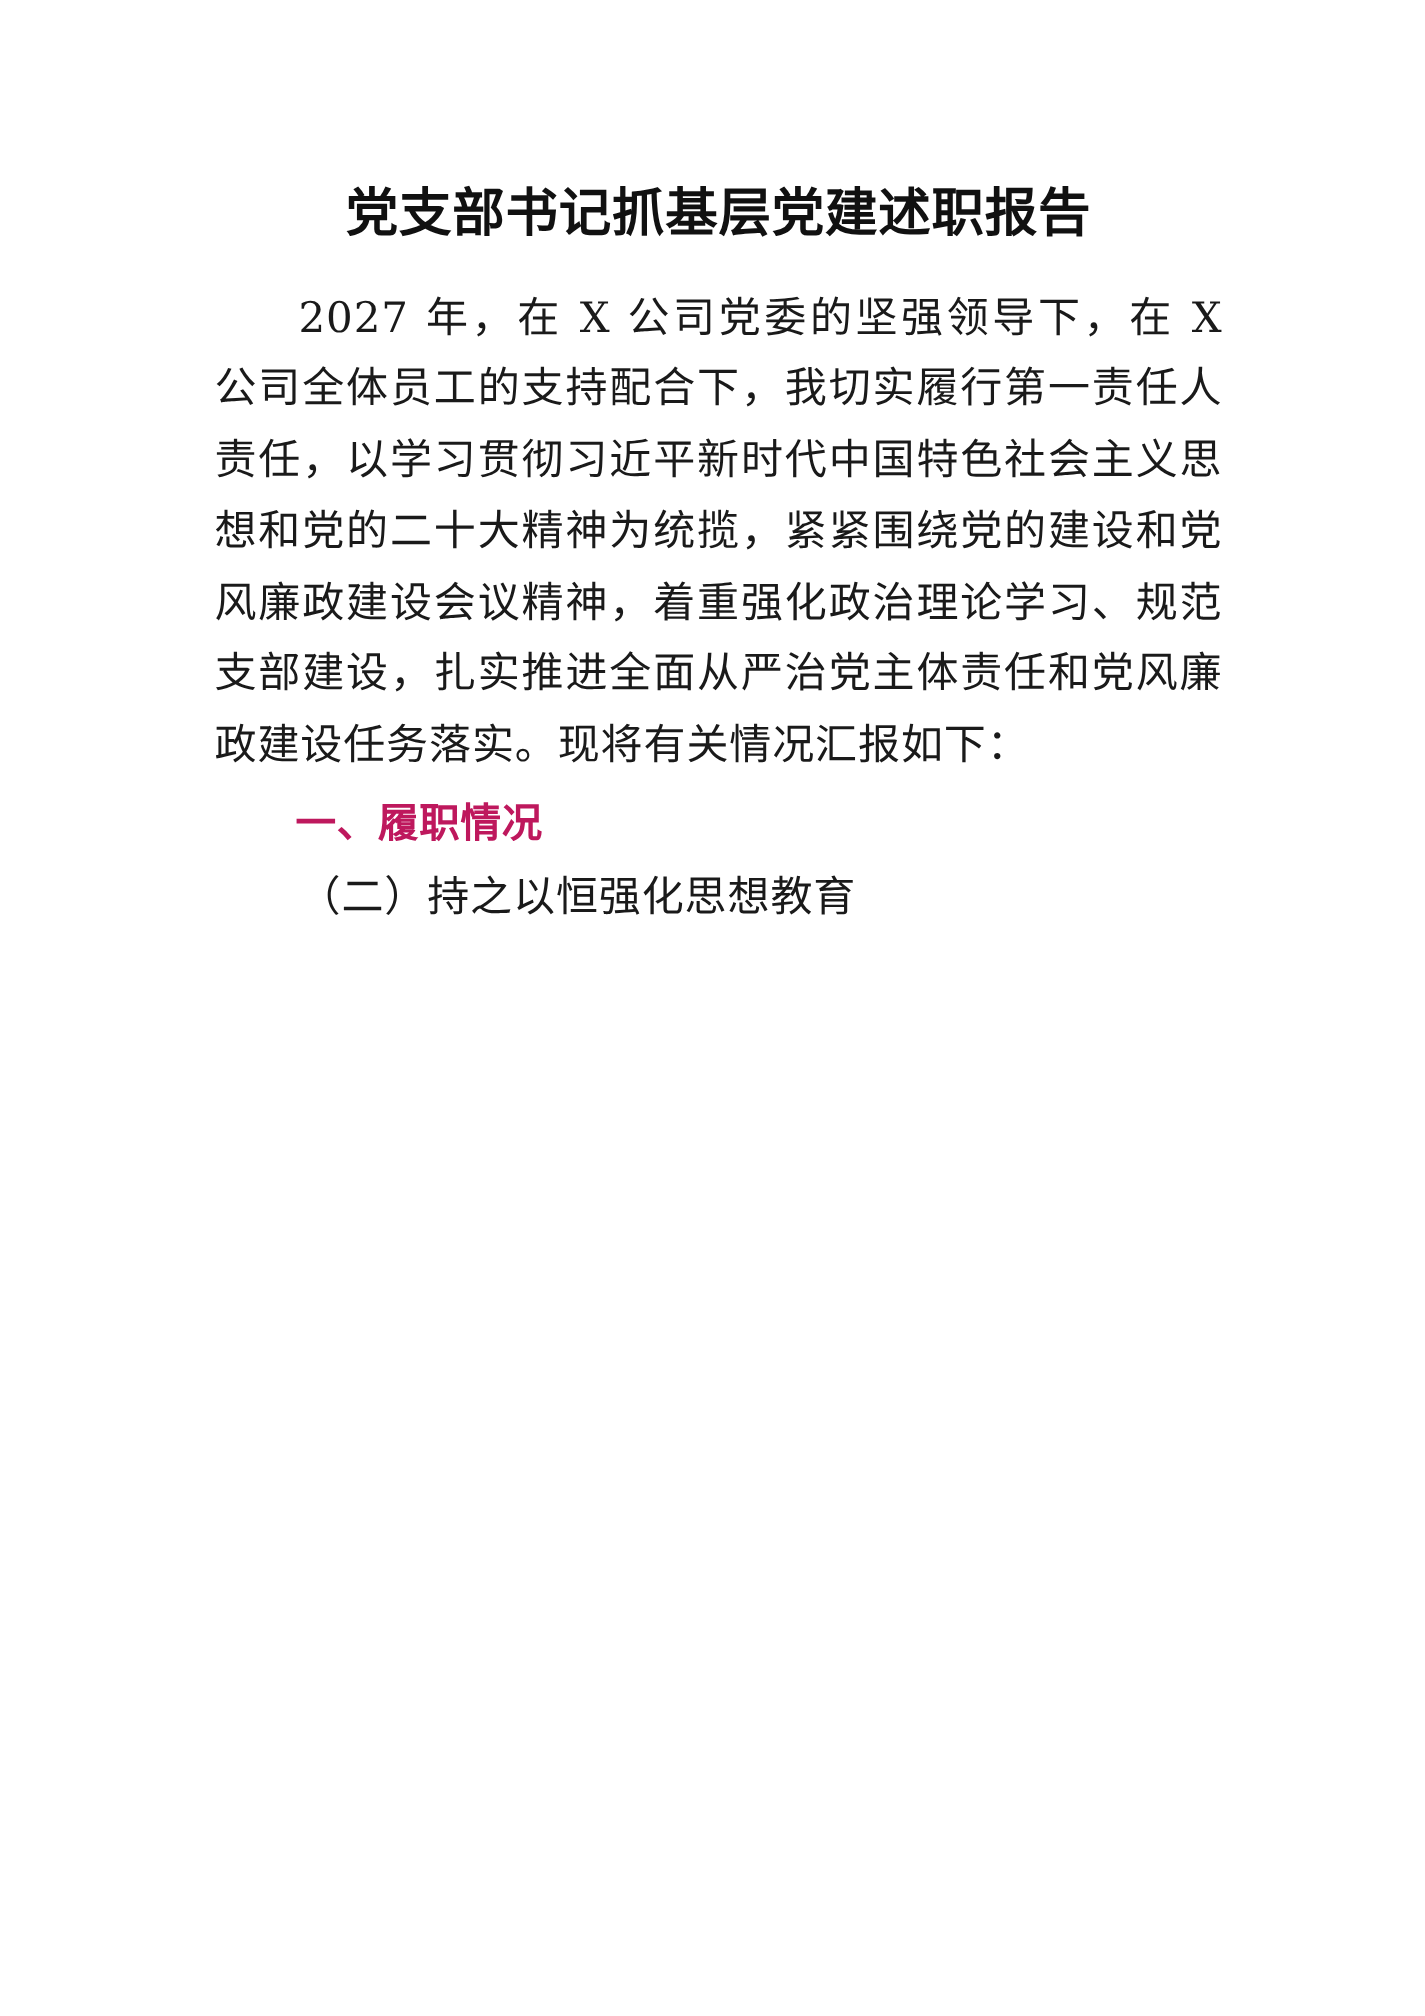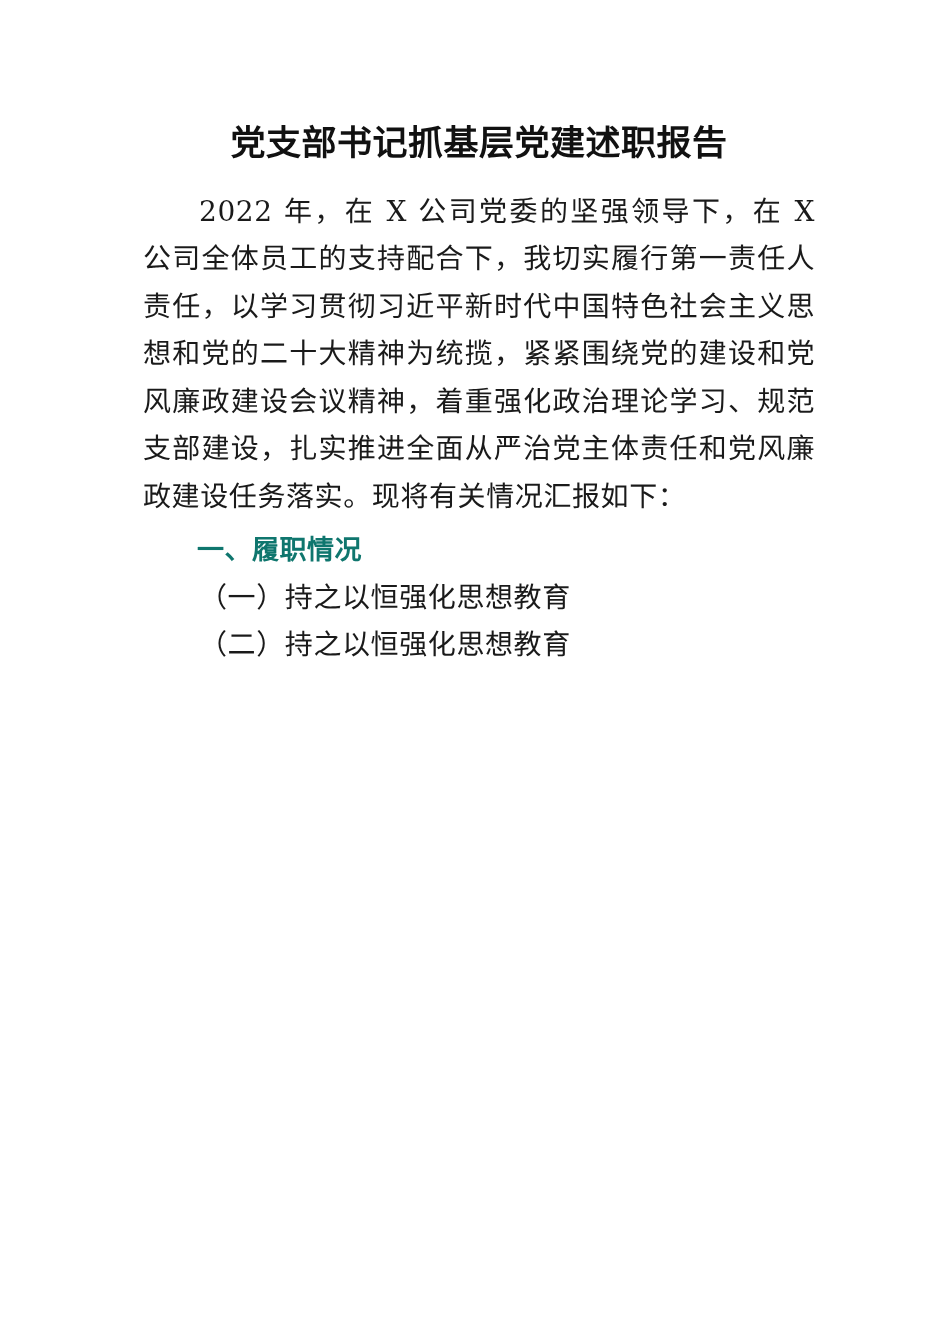--- a/index.html
+++ b/index.html
@@ -66,21 +66,21 @@
   }
 
   .heading-1 {
     font-family: "DejaVu Sans", "Liberation Sans", sans-serif;
     font-weight: bold;
     font-size: 27px;
     line-height: 47.5px;
     margin: 0;
     text-indent: 2em;
     letter-spacing: 0.5px;
-    color: #0f766e;
+    color: #be185d;
   }
 
   .heading-2 {
     font-family: "DejaVu Serif", "Liberation Serif", serif;
     font-size: 28px;
     line-height: 47.5px;
     margin: 0;
     text-indent: 2em;
     letter-spacing: 0.6px;
     color: #1a1a1a;
@@ -90,25 +90,24 @@
   .spacer-sm { height: 6px; }
 </style>
 </head>
 <body>
 
 <div class="page">
   <div class="doc-body">
 
     <h1 class="doc-title">党支部书记抓基层党建述职报告</h1>
 
-    <p class="para para-first">2022 年，在 X 公司党委的坚强领导下，在 X 公司全体员工的支持配合下，我切实履行第一责任人责任，以学习贯彻习近平新时代中国特色社会主义思想和党的二十大精神为统揽，紧紧围绕党的建设和党风廉政建设会议精神，着重强化政治理论学习、规范支部建设，扎实推进全面从严治党主体责任和党风廉政建设任务落实。现将有关情况汇报如下：</p>
+    <p class="para para-first">2027 年，在 X 公司党委的坚强领导下，在 X 公司全体员工的支持配合下，我切实履行第一责任人责任，以学习贯彻习近平新时代中国特色社会主义思想和党的二十大精神为统揽，紧紧围绕党的建设和党风廉政建设会议精神，着重强化政治理论学习、规范支部建设，扎实推进全面从严治党主体责任和党风廉政建设任务落实。现将有关情况汇报如下：</p>
 
     <div class="spacer-sm"></div>
 
     <h2 class="heading-1">一、履职情况</h2>
 
-    <h3 class="heading-2">（一）持之以恒强化思想教育</h3>
 
 
     <h3 class="heading-2">（二）持之以恒强化思想教育</h3>
 
   </div>
 </div>
 
 </body></html>

